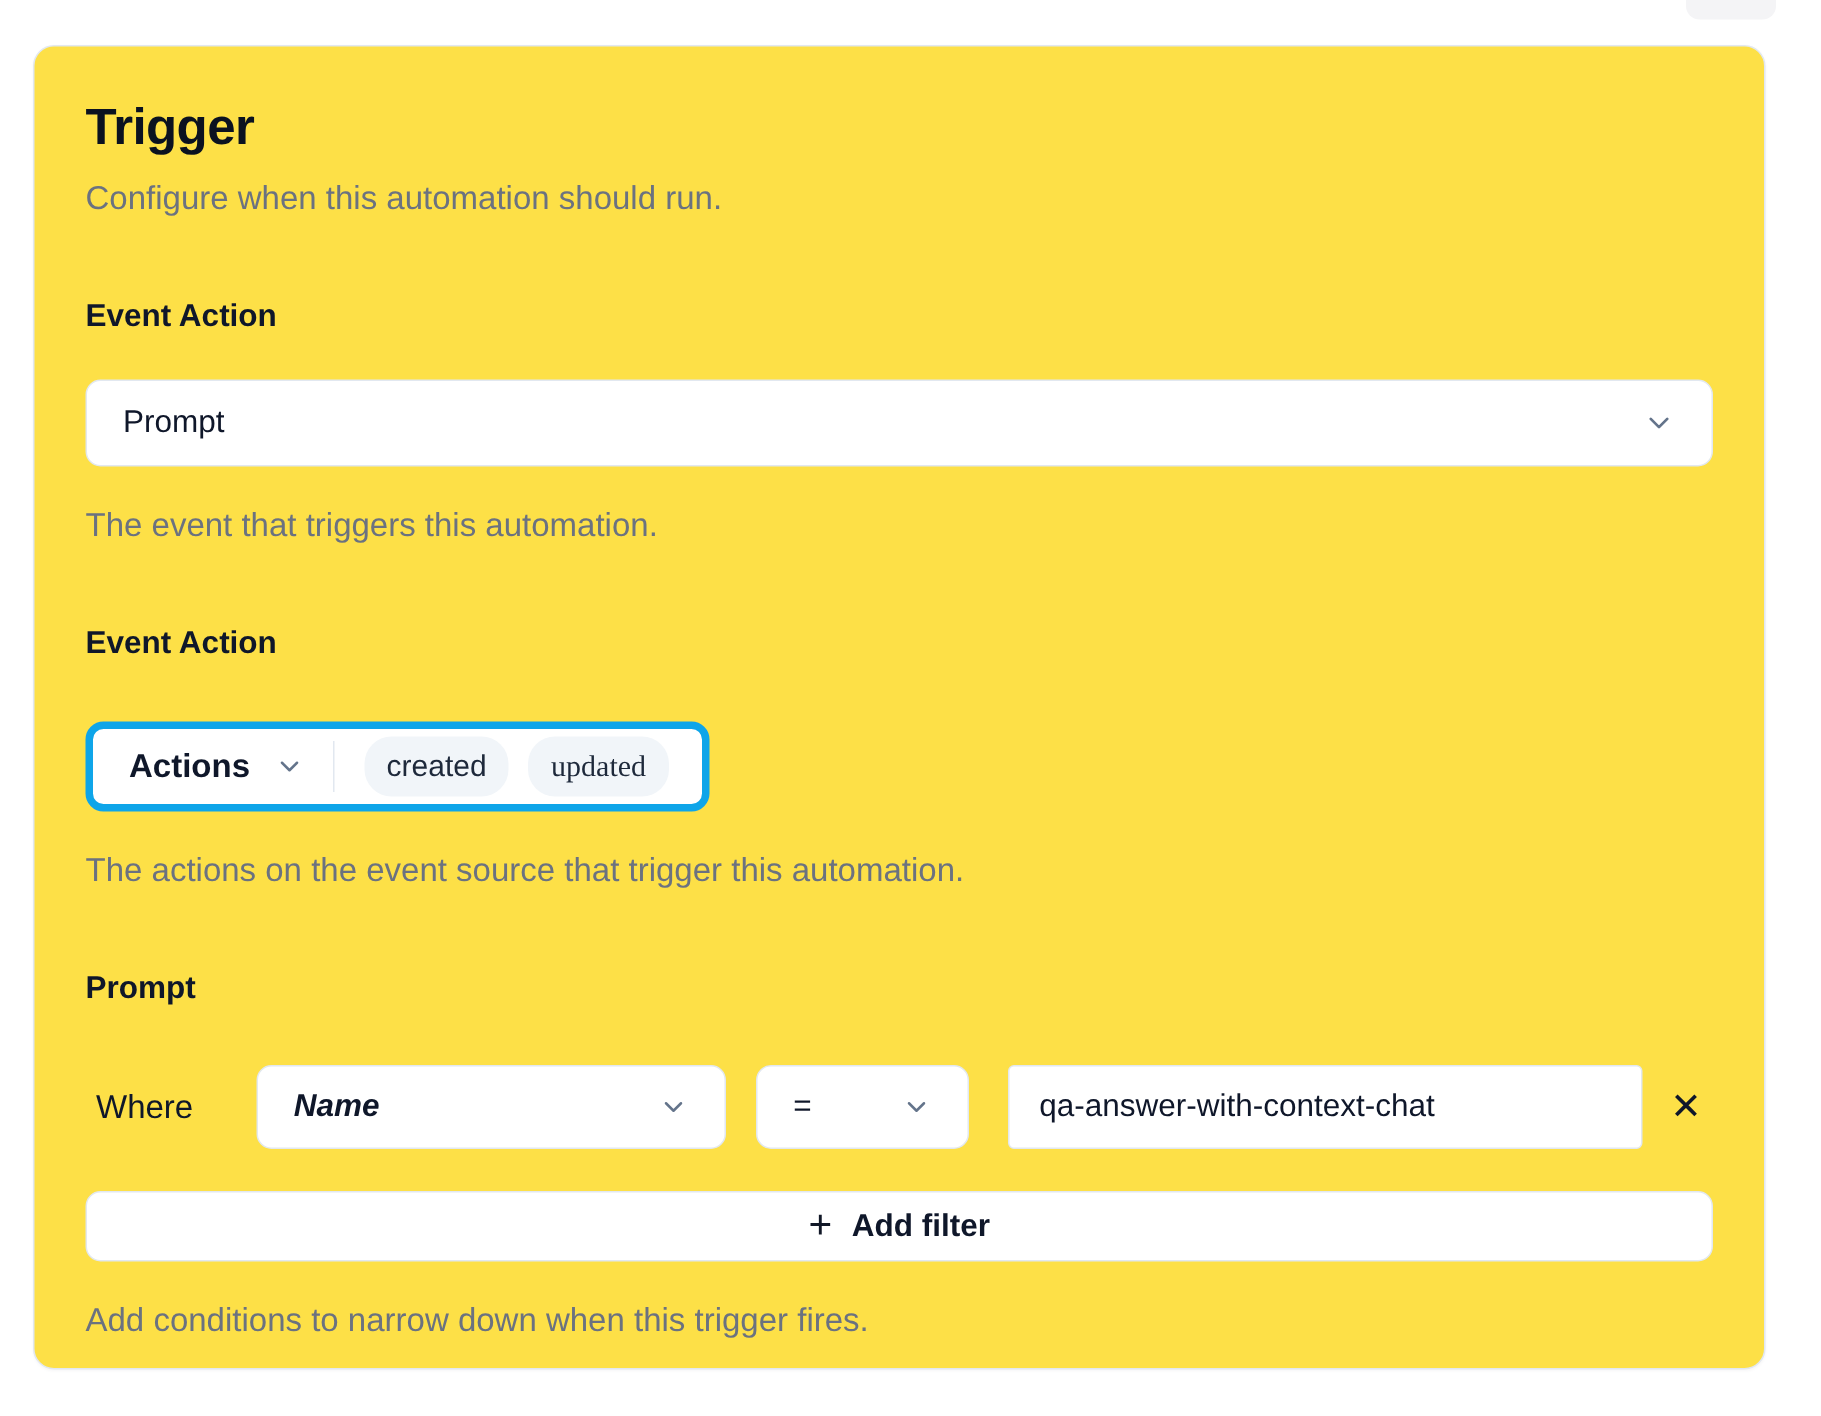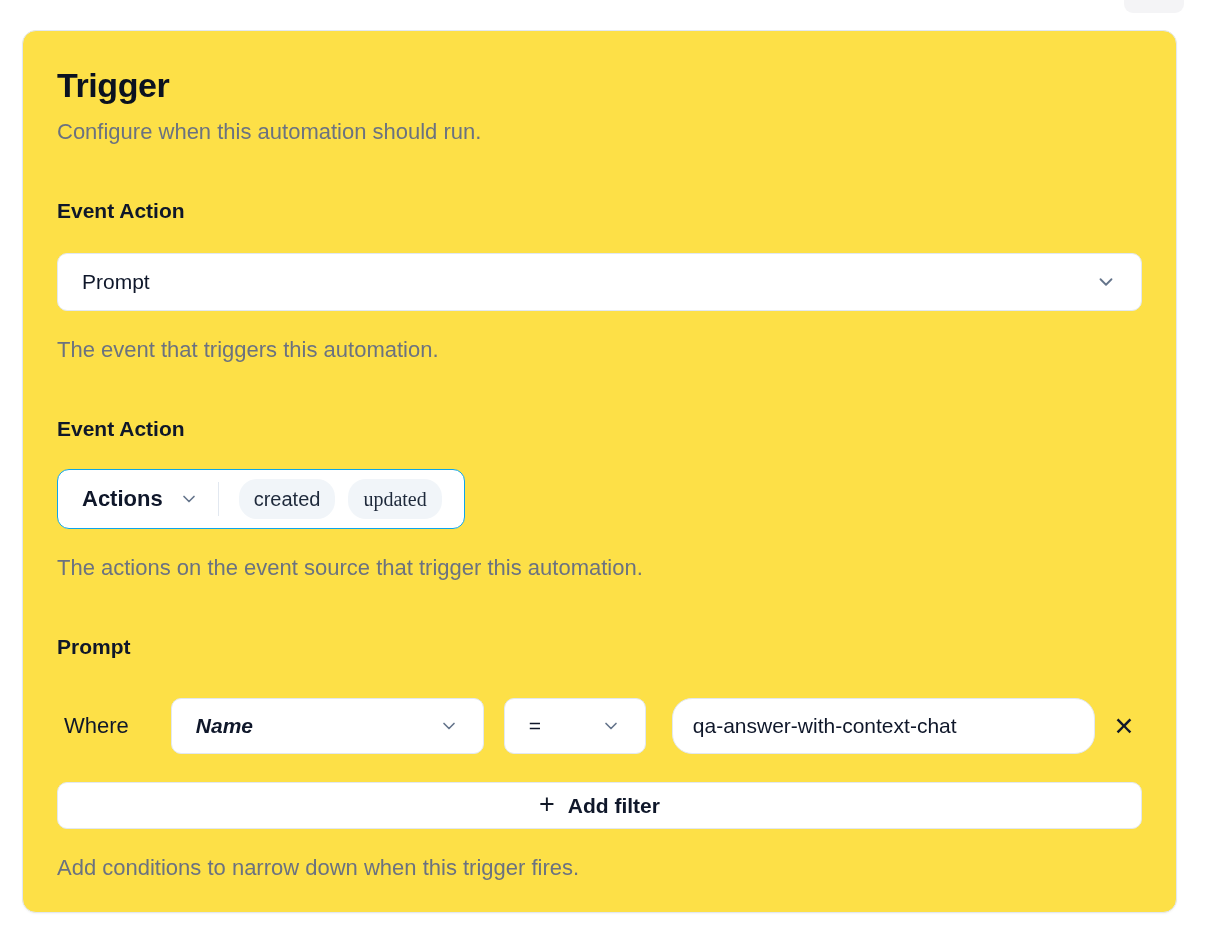--- a/index.html
+++ b/index.html
@@ -85,25 +85,25 @@
     margin-top: 30px;
     height: 58px;
     width: 100%;
   }
   .chev {
     flex: none;
     display: block;
   }
   
   .action-box {
-    margin-top: 28px;
+    margin-top: 40px;
     display: inline-flex;
     align-items: center;
     height: 60px;
-    border: 1px solid #0ea5e9;
+    border: 5px solid #0ea5e9;
     border-radius: 12px;
     background: #ffffff;
     padding: 0 22px 0 24px;
   }
   .actions-trigger {
     display: inline-flex;
     align-items: center;
     gap: 16px;
     background: none;
     border: none;
@@ -155,21 +155,21 @@
   .op-select {
     width: 142px;
     height: 56px;
     margin-left: 20px;
   }
   .value-input {
     flex: 1;
     height: 56px;
     margin-left: 26px;
     border: 1px solid #e2e8f0;
-    border-radius: 20px;
+    border-radius: 4px;
     padding: 0 20px;
     font-family: inherit;
     font-size: 21px;
     color: #0f172a;
     outline: none;
     min-width: 0;
   }
   .x-btn {
     flex: none;
     margin-left: 13px;

